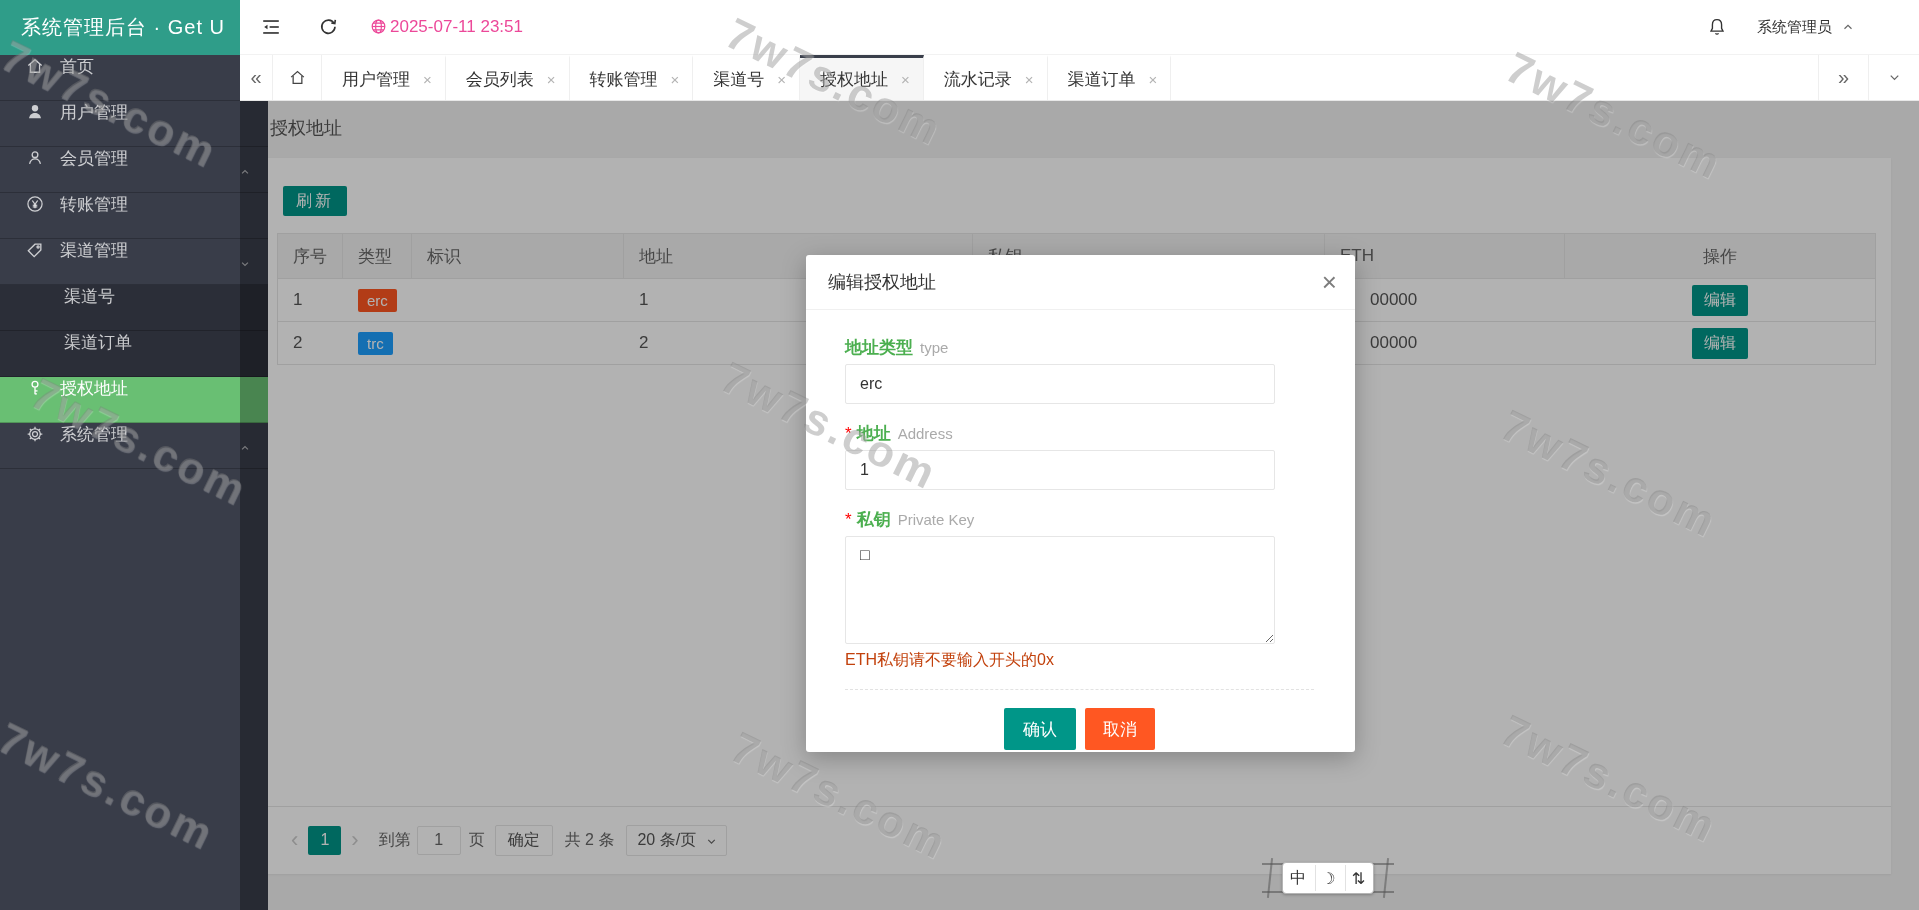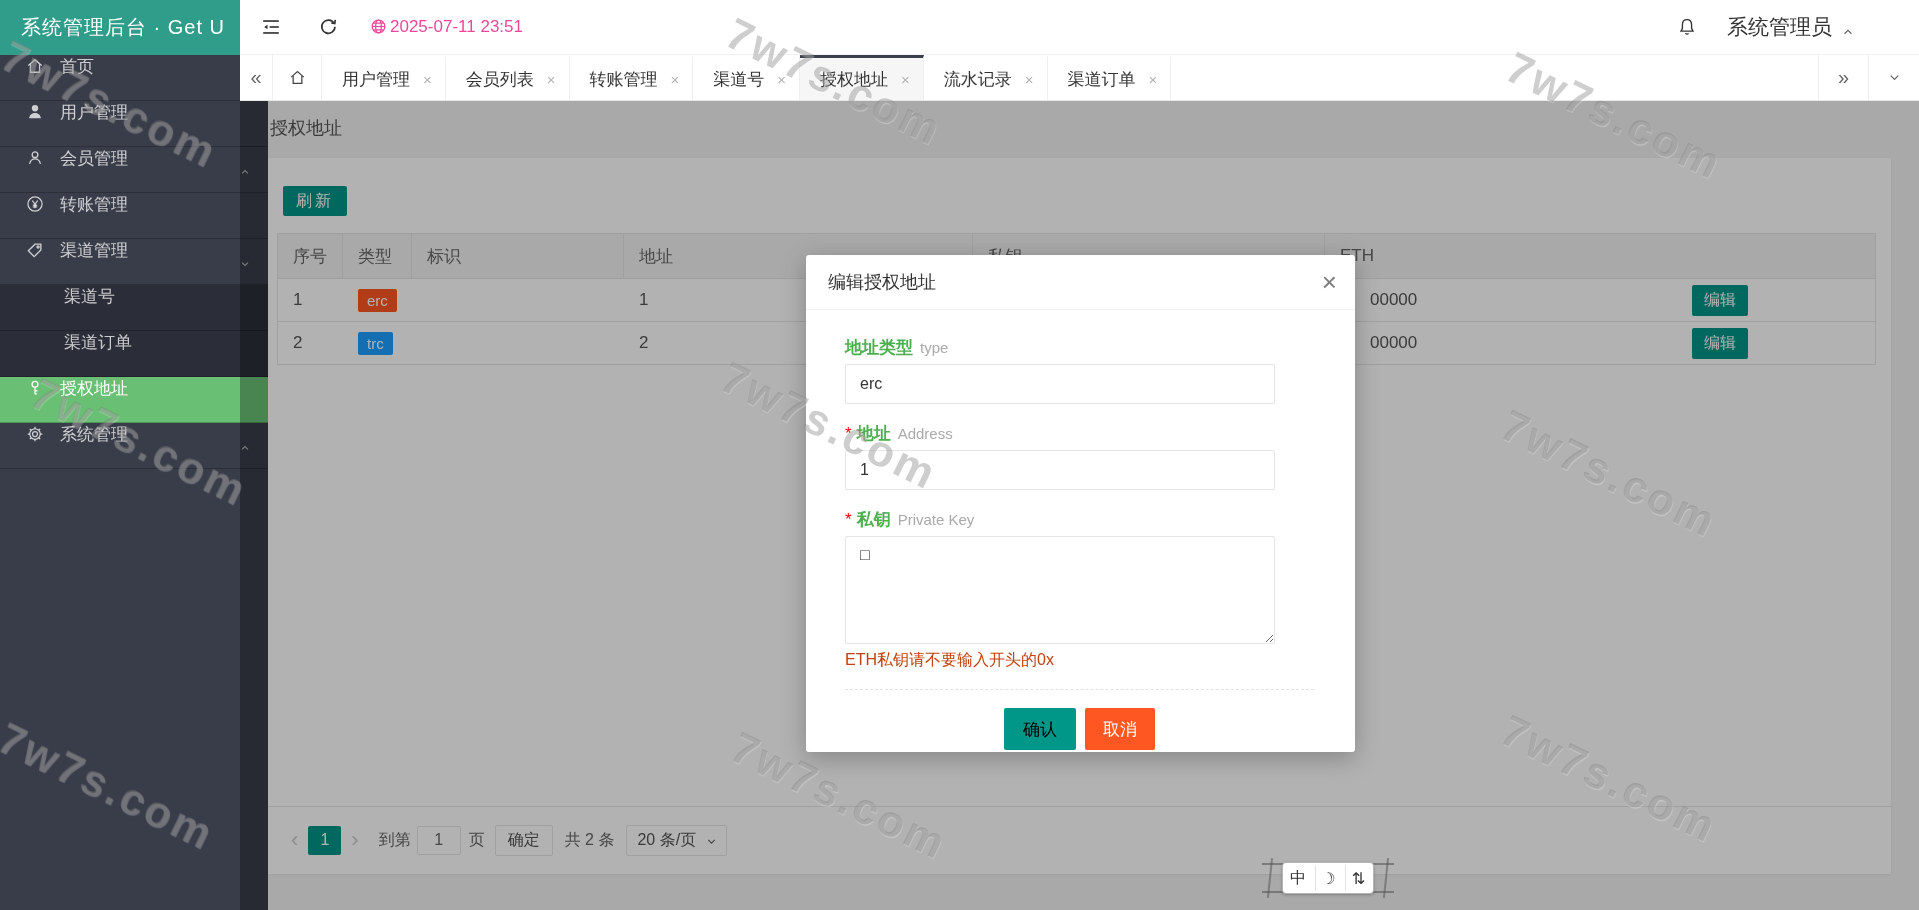--- a/index.html
+++ b/index.html
@@ -21,21 +21,21 @@
   
   .topbar { position:absolute; left:240px; top:0; width:1679px; height:55px; background:#fff; display:flex; align-items:center; border-bottom:1px solid #f2f2f2; z-index:10; }
   .tb-icon { width:24px; height:24px; color:#333; cursor:pointer; display:flex; align-items:center; justify-content:center; }
   .tb-icon svg { width:22px; height:22px; }
   .tb-shrink { margin-left:19px; }
   .tb-refresh { margin-left:33px; }
   .tb-time { margin-left:29px; display:flex; align-items:flex-start; color:#ec4899; font-size:17px; }
   .tb-time svg { width:19px; height:19px; margin-right:2px; }
   .tb-spacer { flex:1; }
   .tb-bell { margin-right:28px; }
-  .tb-user { display:flex; align-items:center; margin-right:64px; cursor:pointer; color:#333; font-size:21px; }
+  .tb-user { display:flex; align-items:center; margin-right:64px; cursor:pointer; color:#333; font-size:15px; }
   .tb-user .u-chev { width:14px; height:14px; margin-left:9px; color:#666; }
 
   
   .tabbar { position:absolute; left:240px; top:55px; width:1679px; height:46px; background:#fff; display:flex; align-items:stretch; border-bottom:1px solid #e8e8e8; z-index:10; }
   .tab-cell { display:flex; align-items:center; justify-content:center; border-right:1px solid #efefef; cursor:pointer; color:#555; }
   .tab-collapse { width:33px; font-size:20px; color:#666; }
   .tab-home { width:49px; }
   .tab-home svg { width:19px; height:19px; color:#444; }
   .tab { display:flex; align-items:center; padding:0 13px 0 20px; border-right:1px solid #efefef; border-top:3px solid transparent; font-size:17px; color:#333; cursor:pointer; background:#fff; }
   .tab.active { background:#f6f6f6; border-top:3px solid #3A3F4B; }
@@ -86,21 +86,21 @@
   .m-body { padding:26px 41px 0 39px; }
   .m-field { margin-bottom:18px; }
   .m-label { height:21px; display:flex; align-items:baseline; font-size:17px; }
   .m-req { color:#f00; margin-right:5px; font-size:17px; }
   .m-label-cn { color:#4CAF50; font-weight:bold; }
   .m-label-en { color:#aaa; font-size:15px; margin-left:7px; }
   .m-input { display:block; width:430px; height:40px; margin-top:7px; border:1px solid #e6e6e6; border-radius:2px; padding:0 14px; font-size:16px; color:#333; font-family:inherit; }
   .m-textarea { display:block; width:430px; height:108px; margin-top:7px; border:1px solid #e6e6e6; border-radius:2px; padding:9px 14px; font-size:16px; color:#333; font-family:inherit; resize:both; }
   .m-hint { margin-top:6px; color:#c2410c; font-size:16px; }
   .m-foot { margin-top:16px; border-top:1px dashed #e2e2e2; padding:18px 0 12px; display:flex; justify-content:center; gap:9px; }
-  .btn-ok { height:42px; padding:0 19px; background:#009688; color:#000000; border:none; border-radius:2px; font-size:17px; cursor:pointer; font-family:inherit; }
+  .btn-ok { height:42px; padding:0 19px; background:#009688; color:#ffffff; border:none; border-radius:2px; font-size:17px; cursor:pointer; font-family:inherit; }
   .btn-cancel { height:42px; padding:0 18px; background:#FF5722; color:#fff; border:none; border-radius:2px; font-size:17px; cursor:pointer; font-family:inherit; }
 
   
   .ime { position:absolute; left:1262px; top:856px; width:132px; height:44px; z-index:120; }
   .ime-frame { position:absolute; left:0; right:0; top:7px; bottom:7px; border-top:2px solid rgba(80,80,80,.55); border-bottom:2px solid rgba(80,80,80,.55); }
   .ime-frame::before, .ime-frame::after { content:''; position:absolute; top:-7px; bottom:-7px; width:2px; background:rgba(80,80,80,.5); }
   .ime-frame::before { left:7px; transform:rotate(6deg); }
   .ime-frame::after { right:7px; transform:rotate(6deg); }
   .ime-pill { position:absolute; left:20px; top:6px; width:92px; height:32px; background:#fff; border:1px solid #b5b5b5; border-radius:4px; box-shadow:0 1px 3px rgba(0,0,0,.25); display:flex; align-items:center; justify-content:space-around; }
   .ime-cell { width:26px; height:26px; display:flex; align-items:center; justify-content:center; font-size:16px; color:#333; cursor:pointer; border-radius:3px; }
@@ -296,20 +296,21 @@
       <button class="btn-refresh">刷新</button>
 
       <div class="table">
         <div class="tr head">
           <div class="td tc1">序号</div>
           <div class="td tc2">类型</div>
           <div class="td tc3">标识</div>
           <div class="td tc4">地址</div>
           <div class="td tc5">私钥</div>
           <div class="td tc6">ETH</div>
+          <div class="td tc7">操作</div>
         </div>
         <div class="tr body">
           <div class="td tc1">1</div>
           <div class="td tc2">
               <span class="badge erc">erc</span>
             </div>
           <div class="td tc3"></div>
           <div class="td tc4">1</div>
           <div class="td tc5"></div>
           <div class="td tc6 eth-val">00000</div>

